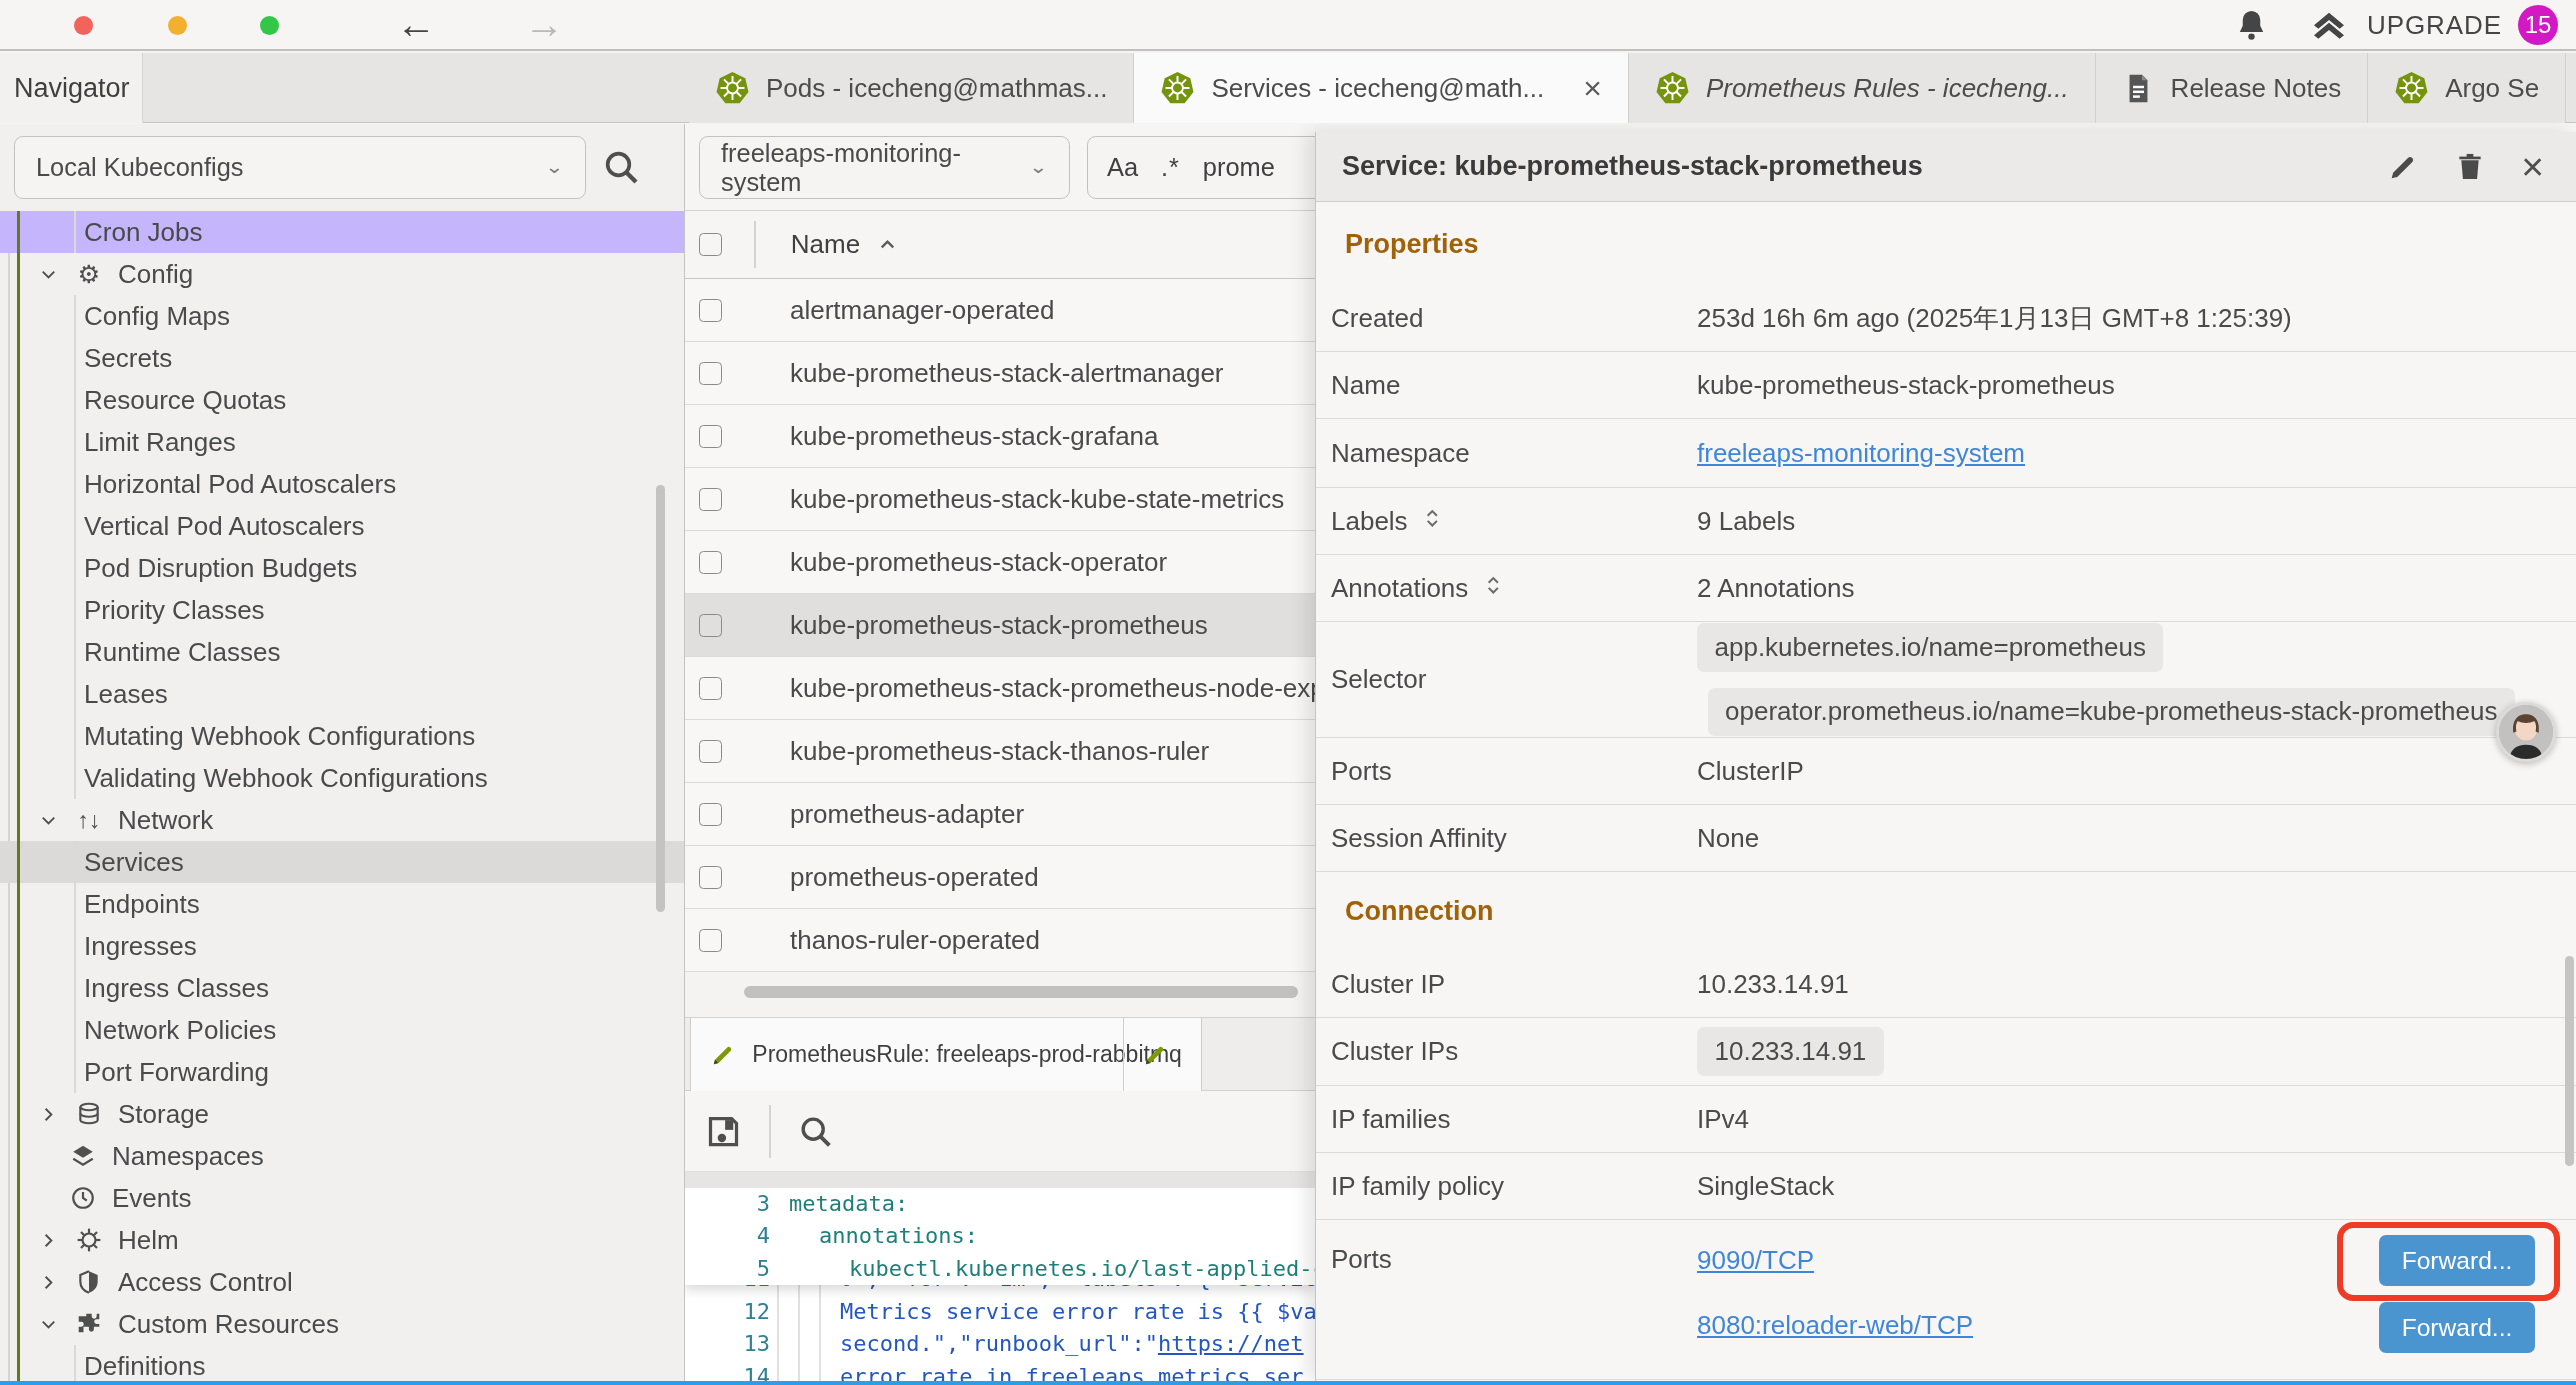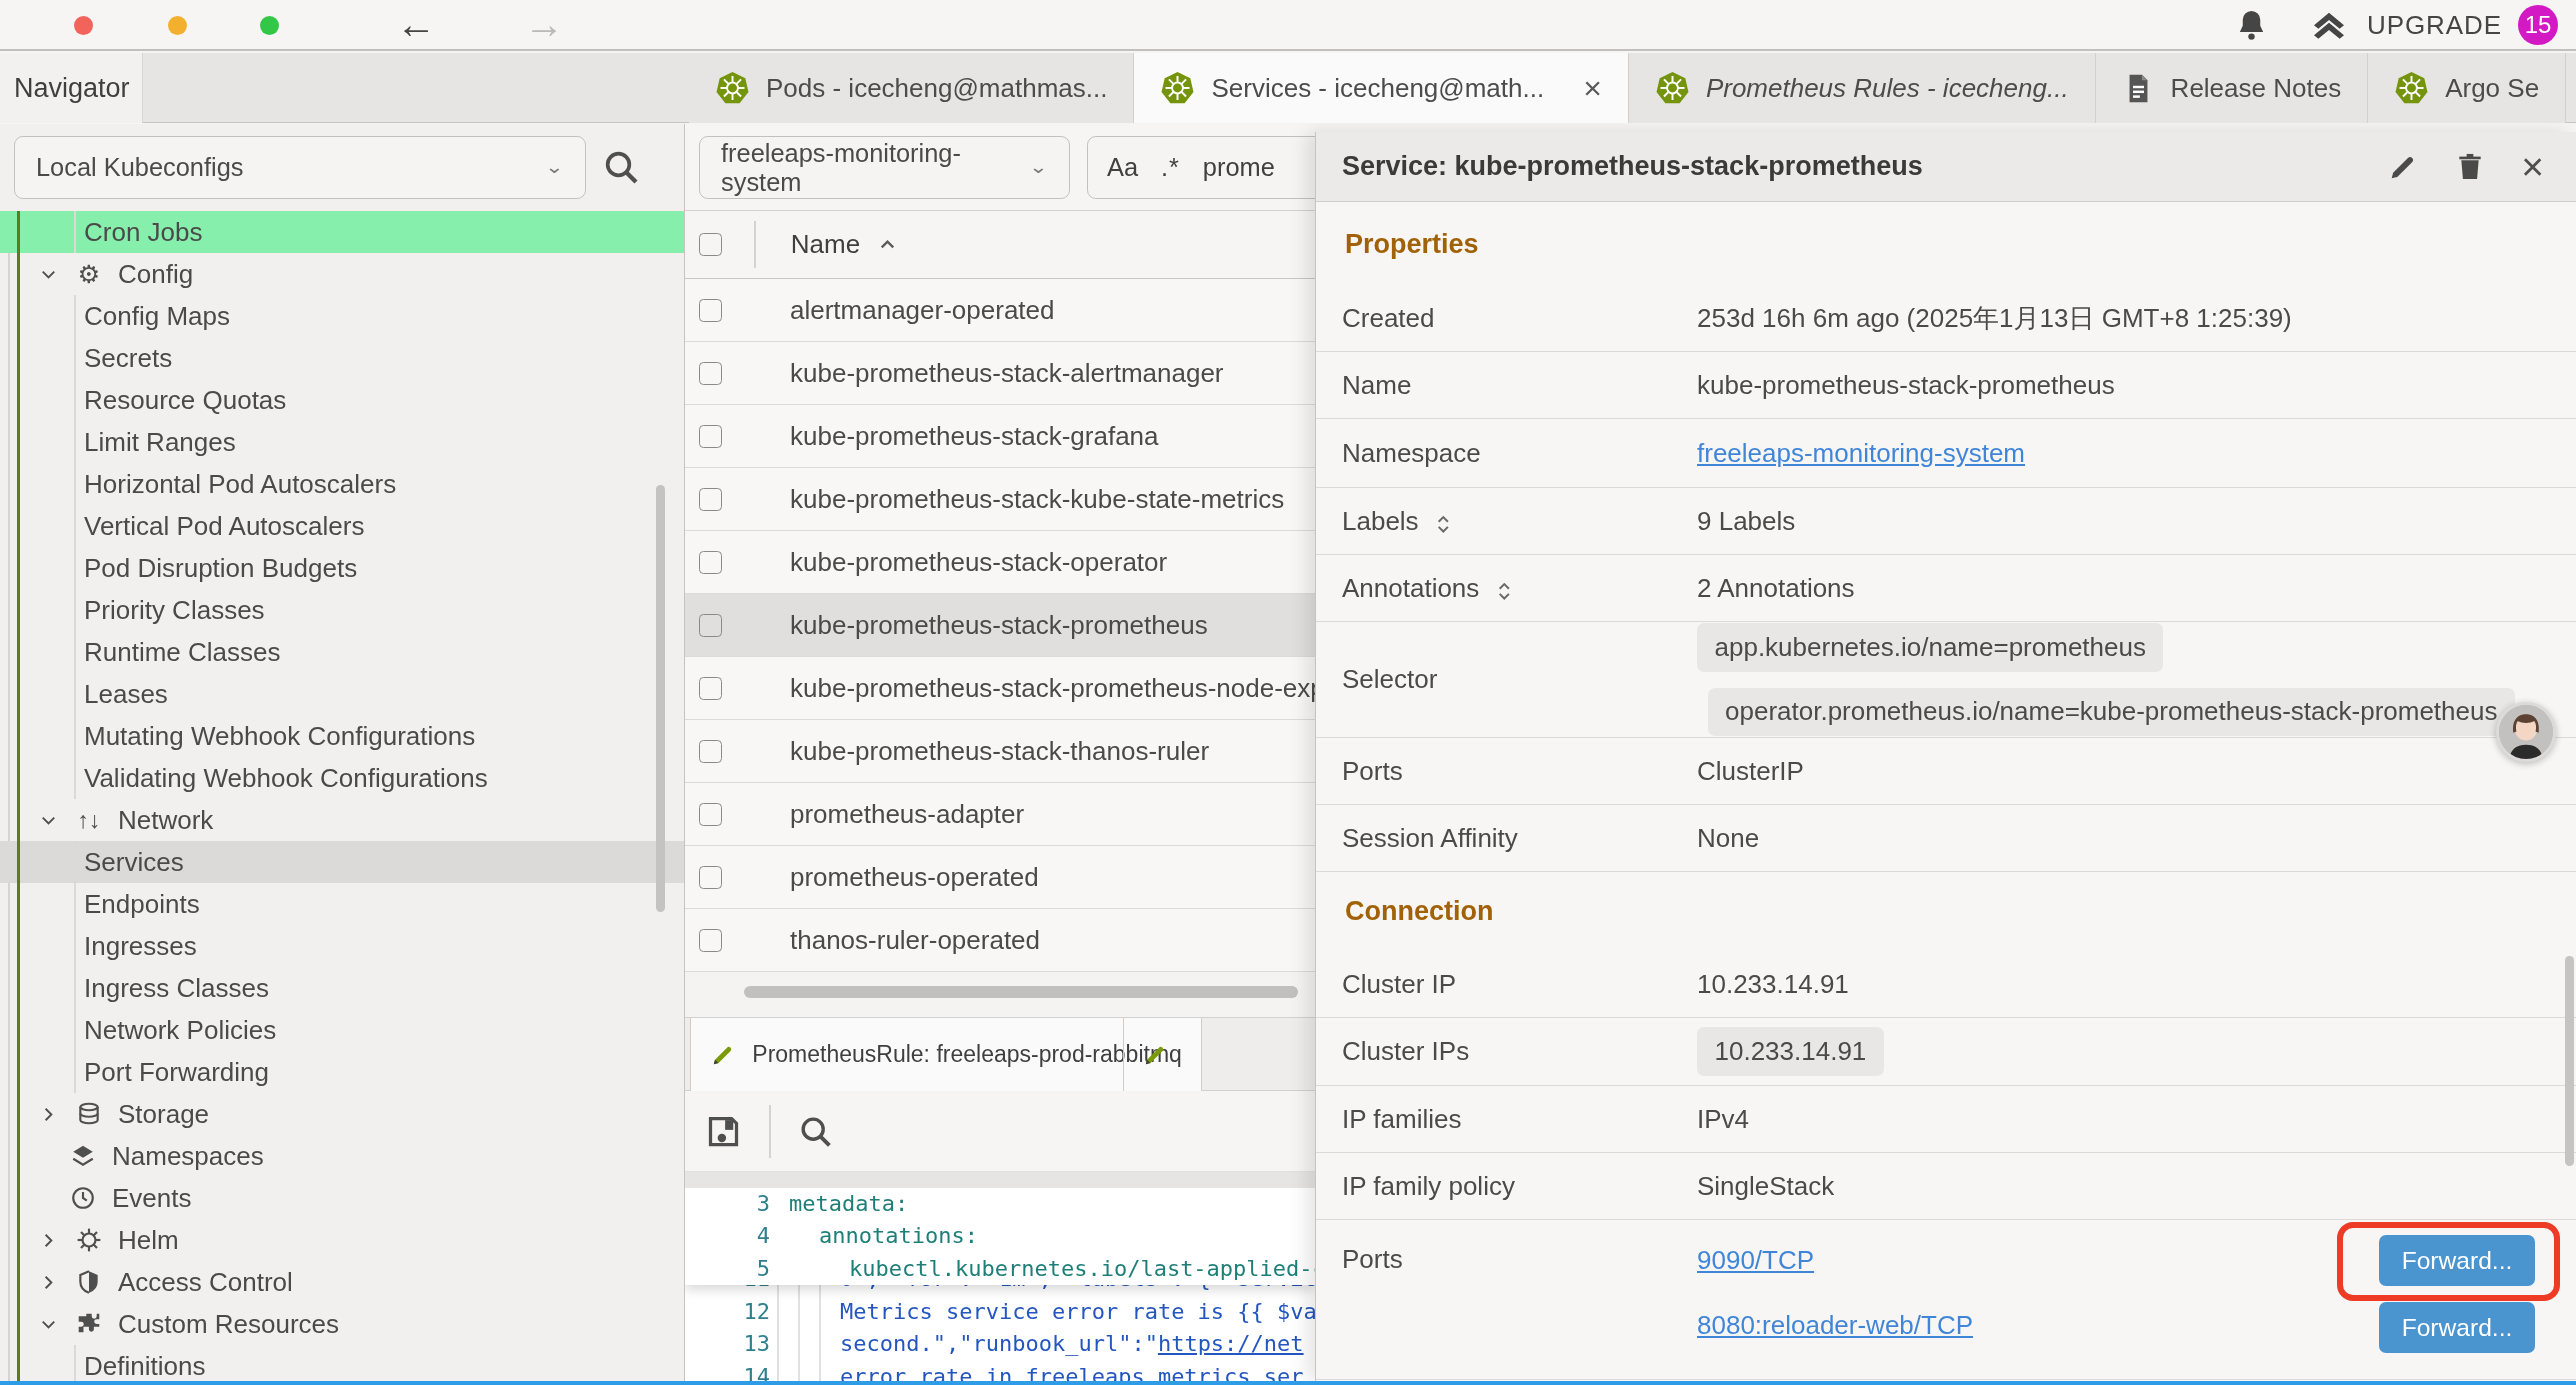--- a/index.html
+++ b/index.html
@@ -34,21 +34,21 @@
   .side-search{position:absolute;left:601px;top:23px}
   .tree{position:absolute;left:0;top:87px;right:0;bottom:0}
   .tree::before{content:"";position:absolute;left:8px;top:0;bottom:0;width:1.8px;background:#d6d4d2}
   .tree::after{content:"";position:absolute;left:16.7px;top:0;bottom:0;width:3.5px;background:var(--accent)}
   .trow{height:42px;display:flex;align-items:center;font-size:26px;position:relative;white-space:nowrap}
   .trow.child{padding-left:84px}
   .trow.child::before{content:"";position:absolute;left:74px;top:0;bottom:0;width:1.8px;background:#dbd9d7}
   .trow.group{padding-left:37px;gap:14px}
   .trow.iconitem{padding-left:68px;gap:14px}
   .trow.selected{background:#dcdad8}
-  .trow.hover{background:#86efac}
+  .trow.hover{background:#c4b5fd}
   .tchev svg{width:23px;height:23px}
   .gicon{width:30px;display:flex;justify-content:center;color:#4f4f4f;font-size:25.4px}
   .gicon svg{width:26px;height:26px}
   .side-scroll{position:absolute;left:656px;top:361px;width:8.8px;height:427px;border-radius:4.4px;background:#c5c3c1}
   
   .main{position:absolute;left:685px;top:124px;width:630px;bottom:0;background:#f7f5f4;overflow:hidden}
   .filterbar{position:relative;height:87px;border-bottom:1.8px solid #d3d1cf}
   .ns-select{left:14px;top:12.3px;width:371px;height:63px;position:absolute}
   .searchbox{position:absolute;left:402px;top:12.3px;width:237px;height:63px;border:1.8px solid #c3c1bf;border-radius:8.8px;
     background:#f6f4f3;display:flex;align-items:center;gap:23px;padding:0 19px;font-size:25.4px;color:#404040}
@@ -85,21 +85,21 @@
     box-shadow:-8.8px 0 17.5px rgba(0,0,0,.10);z-index:30;overflow:hidden}
   .dheader{height:70px;background:#eceae8;border-bottom:1.8px solid #d0cecc;display:flex;align-items:center;position:relative}
   .dtitle{margin-left:26px;font-size:27px;font-weight:bold;color:#3a3a3a}
   .dh-icons{position:absolute;right:32px;display:flex;align-items:center;gap:35px}
   .dh-icons .ico{color:#4a4a4a}
   .dh-icons svg{width:32px;height:32px}
   .dclose{font-size:39px;color:#4f4f4f;line-height:32px}
   .dbody{position:absolute;left:0;right:0;top:72px;bottom:0}
   .dheading{display:flex;align-items:center;padding-left:29px;font-weight:bold;font-size:27px;color:#a16207}
   .drow{display:flex;align-items:center;border-bottom:1.8px solid #dcdad8;font-size:26px}
-  .dlabel{width:381px;padding-left:26px;display:flex;align-items:flex-end;gap:12.3px;flex:0 0 auto}
+  .dlabel{width:381px;padding-left:15px;display:flex;align-items:flex-start;gap:12.3px;flex:0 0 auto}
   .dvalue{flex:1;display:flex;align-items:center}
   .chips{flex-direction:column;align-items:flex-start;gap:16px;justify-content:center}
   .chip{background:#e9e7e5;border-radius:7px;padding:8.8px 17.5px;white-space:nowrap}
   .chip + .chip{margin-left:10.5px}
   .alink{color:var(--link);text-decoration:underline}
   .sorticon svg{width:24.6px;height:24.6px}
   .ports{position:relative}
   .portlink{position:absolute;left:381px;height:32px;line-height:32px}
   .fwd-btn{position:absolute;left:1063px;width:156px;height:51px;background:var(--btn);border:none;border-radius:7px;
     color:#fff;font-size:24.6px;font-family:inherit}

